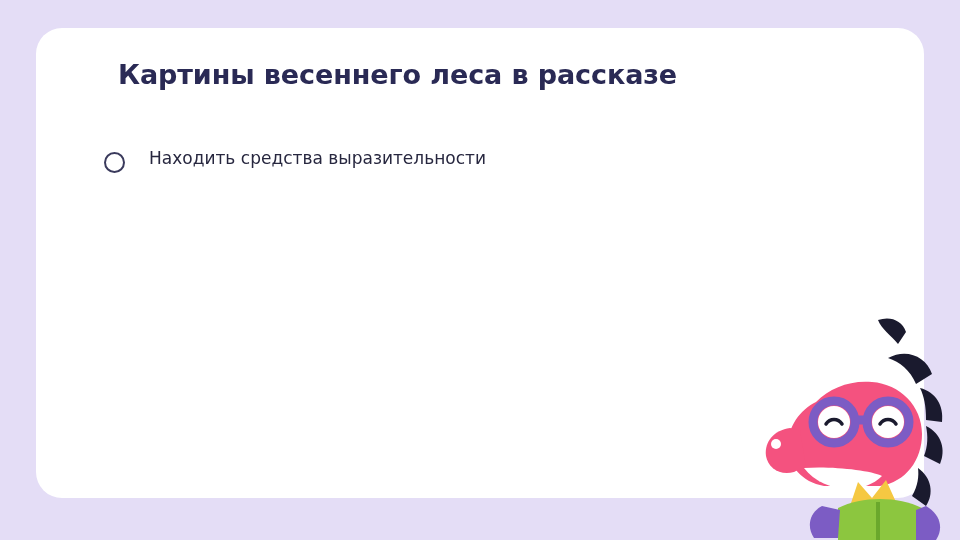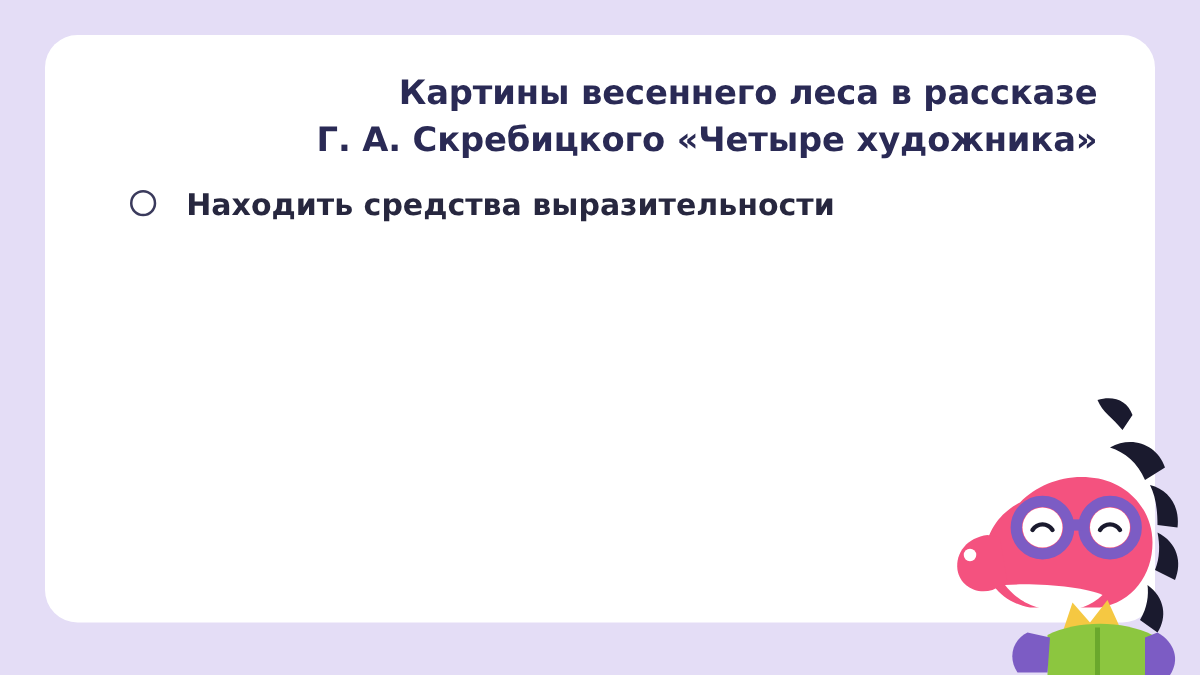--- a/index.html
+++ b/index.html
@@ -22,21 +22,20 @@
   }
   .card {
     position: absolute;
     left: 36px;
     top: 28px;
     width: 888px;
     height: 470px;
     background: #ffffff;
     border-radius: 26px;
     box-sizing: border-box;
-    text-align: right;
   }
   .title {
     position: absolute;
     left: 82px;
     top: 28px;
     width: 760px;
     color: #2a2a55;
     font-size: 27px;
     font-weight: bold;
     line-height: 1.42;
@@ -64,23 +63,23 @@
     height: 21px;
     border: 2px solid #3a3a5c;
     border-radius: 50%;
     margin-top: 6px;
     margin-right: 24px;
     box-sizing: border-box;
     background: transparent;
   }
   .bullet-text {
     color: #27273f;
-    font-size: 24px;
+    font-size: 17px;
     line-height: 1.52;
-    font-weight: 700;
+    font-weight: 400;
     max-width: 640px;
   }
   .bullet-text .line {
     display: block;
     white-space: nowrap;
   }
 
   
   .mascot {
     position: absolute;
@@ -97,21 +96,20 @@
 </style>
 </head>
 <body>
 
 <div class="slide">
 
   <div class="card">
 
     <div class="title">
       <span class="line">Картины весеннего леса в рассказе</span>
-      <span class="line">Г. А. Скребицкого «Четыре художника»</span>
     </div>
 
     <div class="bullets">
 
       <div class="bullet">
         <span class="marker"></span>
         <span class="bullet-text">
           <span class="line">Находить средства выразительности</span>
         </span>
       </div>

